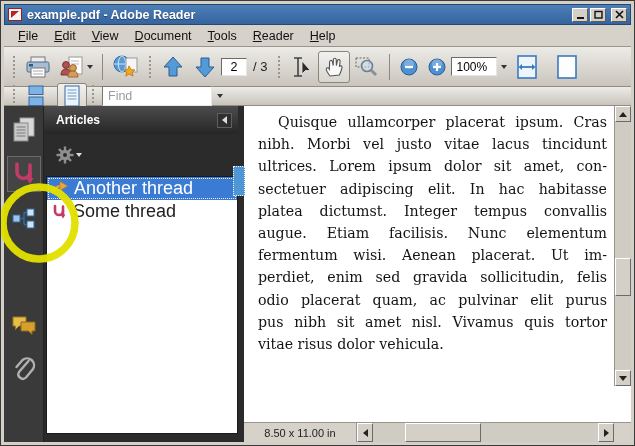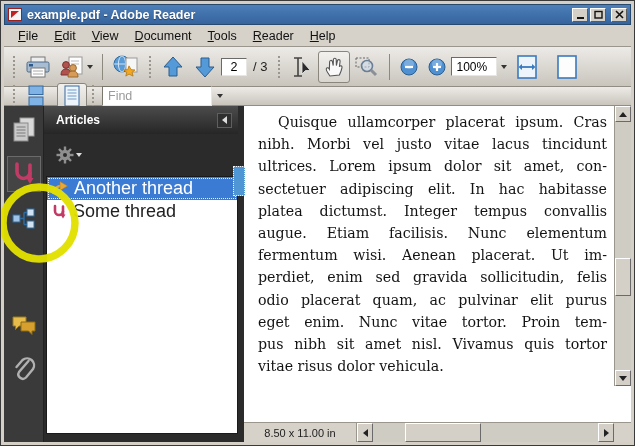--- a/index.html
+++ b/index.html
@@ -395,21 +395,20 @@
         <div class="docpage">
           <div class="doc-line first">Quisque ullamcorper placerat ipsum. Cras</div>
           <div class="doc-line">nibh. Morbi vel justo vitae lacus tincidunt</div>
           <div class="doc-line">ultrices. Lorem ipsum dolor sit amet, con-</div>
           <div class="doc-line">sectetuer adipiscing elit. In hac habitasse</div>
           <div class="doc-line">platea dictumst. Integer tempus convallis</div>
           <div class="doc-line">augue. Etiam facilisis. Nunc elementum</div>
           <div class="doc-line">fermentum wisi. Aenean placerat. Ut im-</div>
           <div class="doc-line">perdiet, enim sed gravida sollicitudin, felis</div>
           <div class="doc-line">odio placerat quam, ac pulvinar elit purus</div>
-          <div class="doc-line">eget enim. Nunc vitae tortor. Proin tem-</div>
           <div class="doc-line">pus nibh sit amet nisl. Vivamus quis tortor</div>
           <div class="doc-line last">vitae risus dolor vehicula.</div>
         </div>
         <div class="vscroll">
           <button class="sarrow">
               <span class="tri-up"></span>
             </button>
           <div class="vtrack">
             <div class="vthumb"></div>
           </div>

